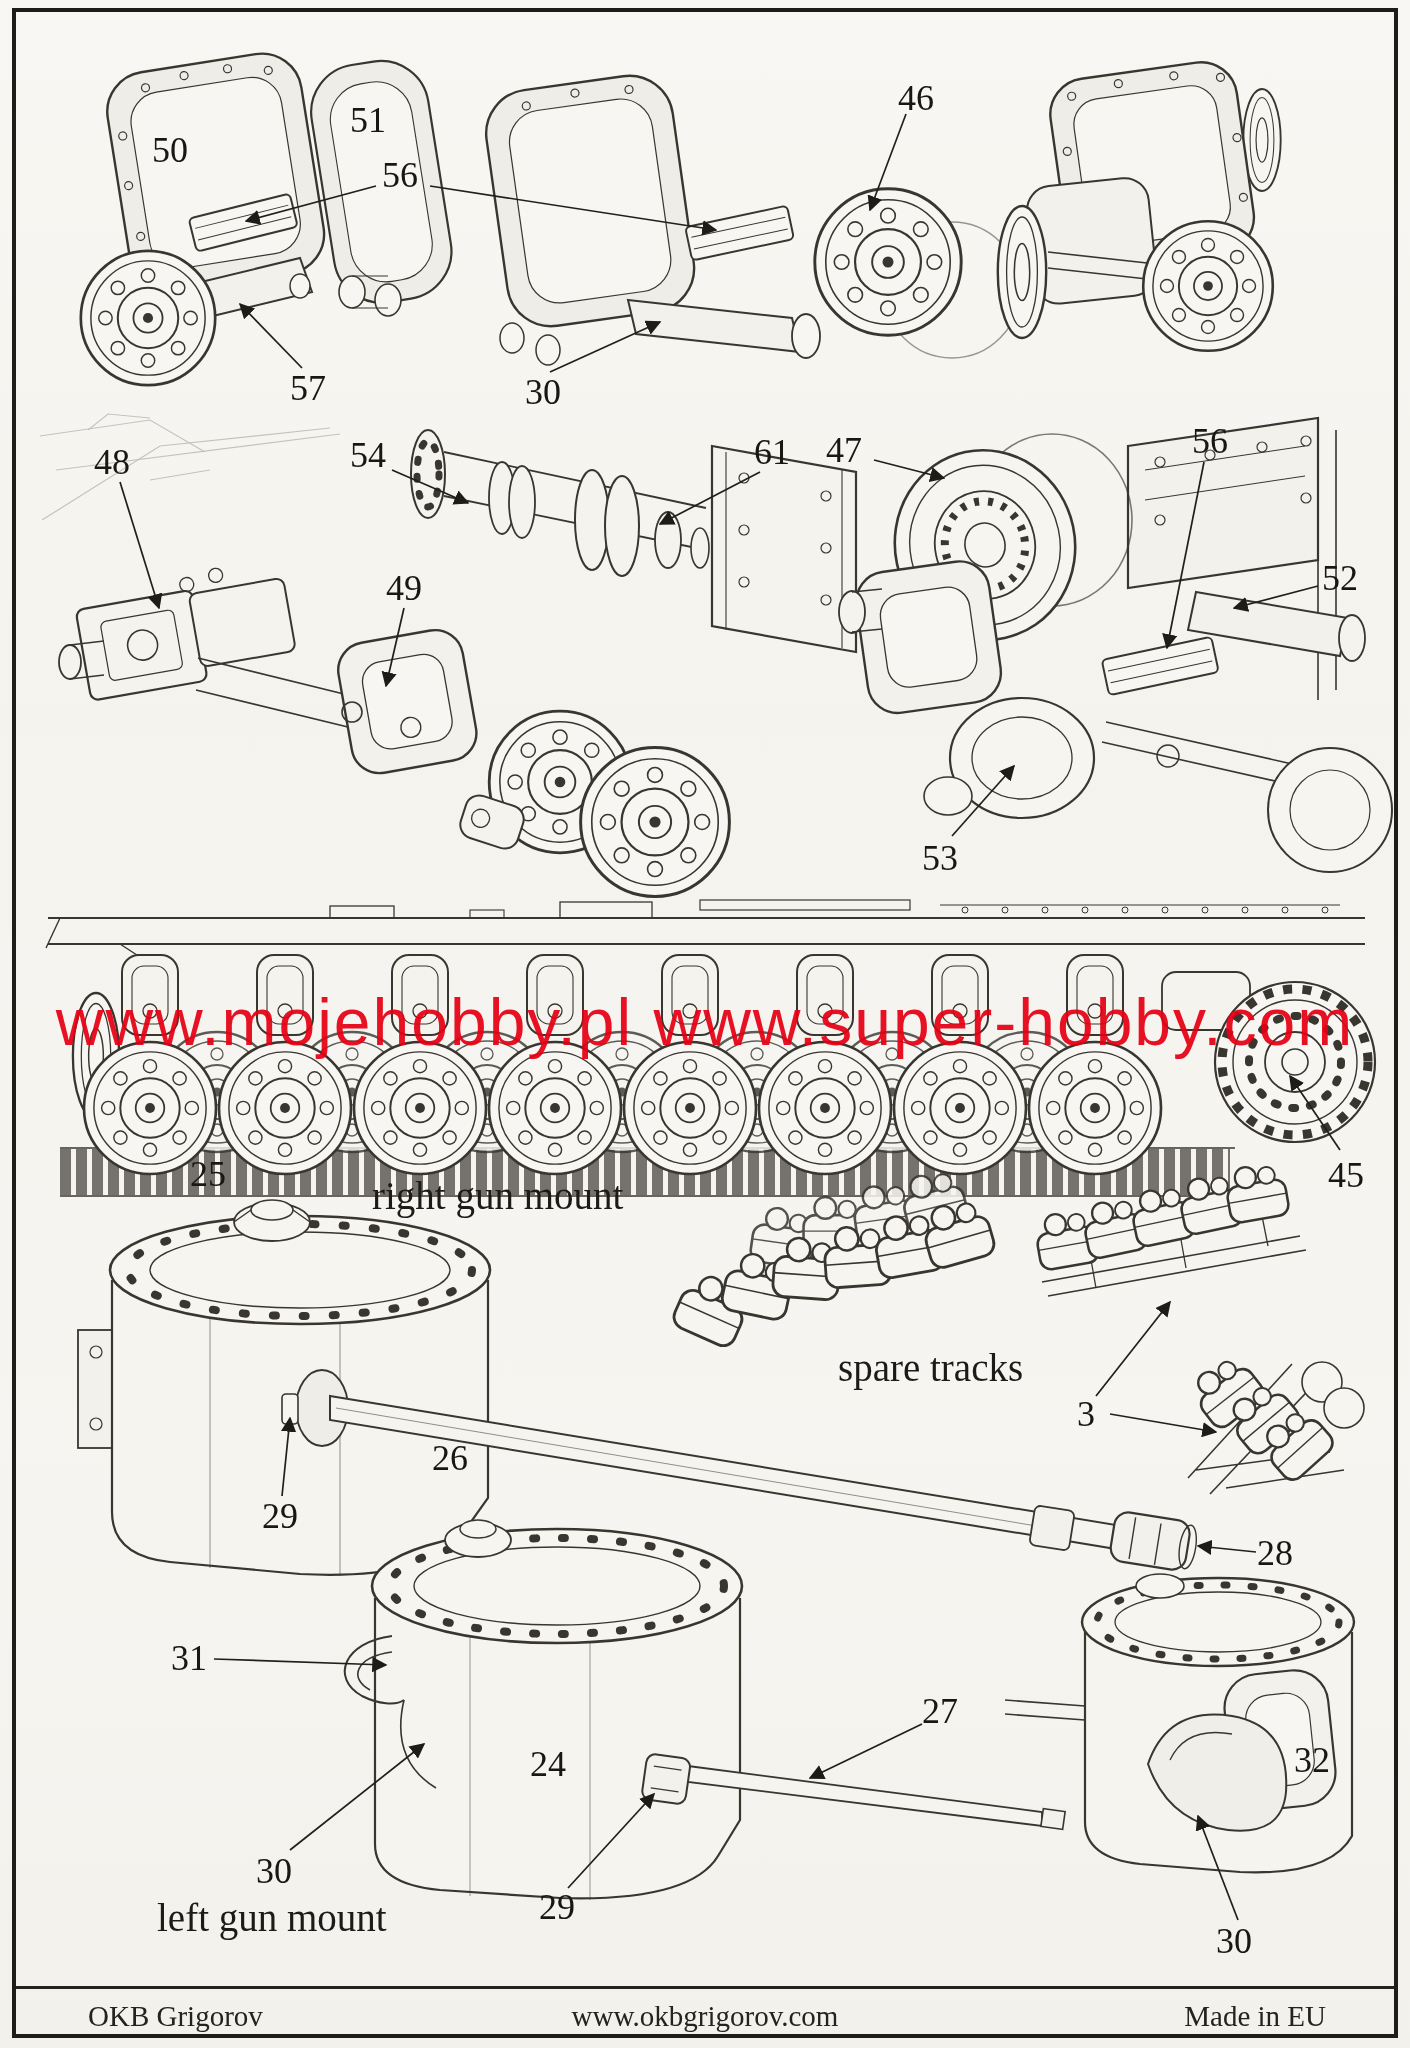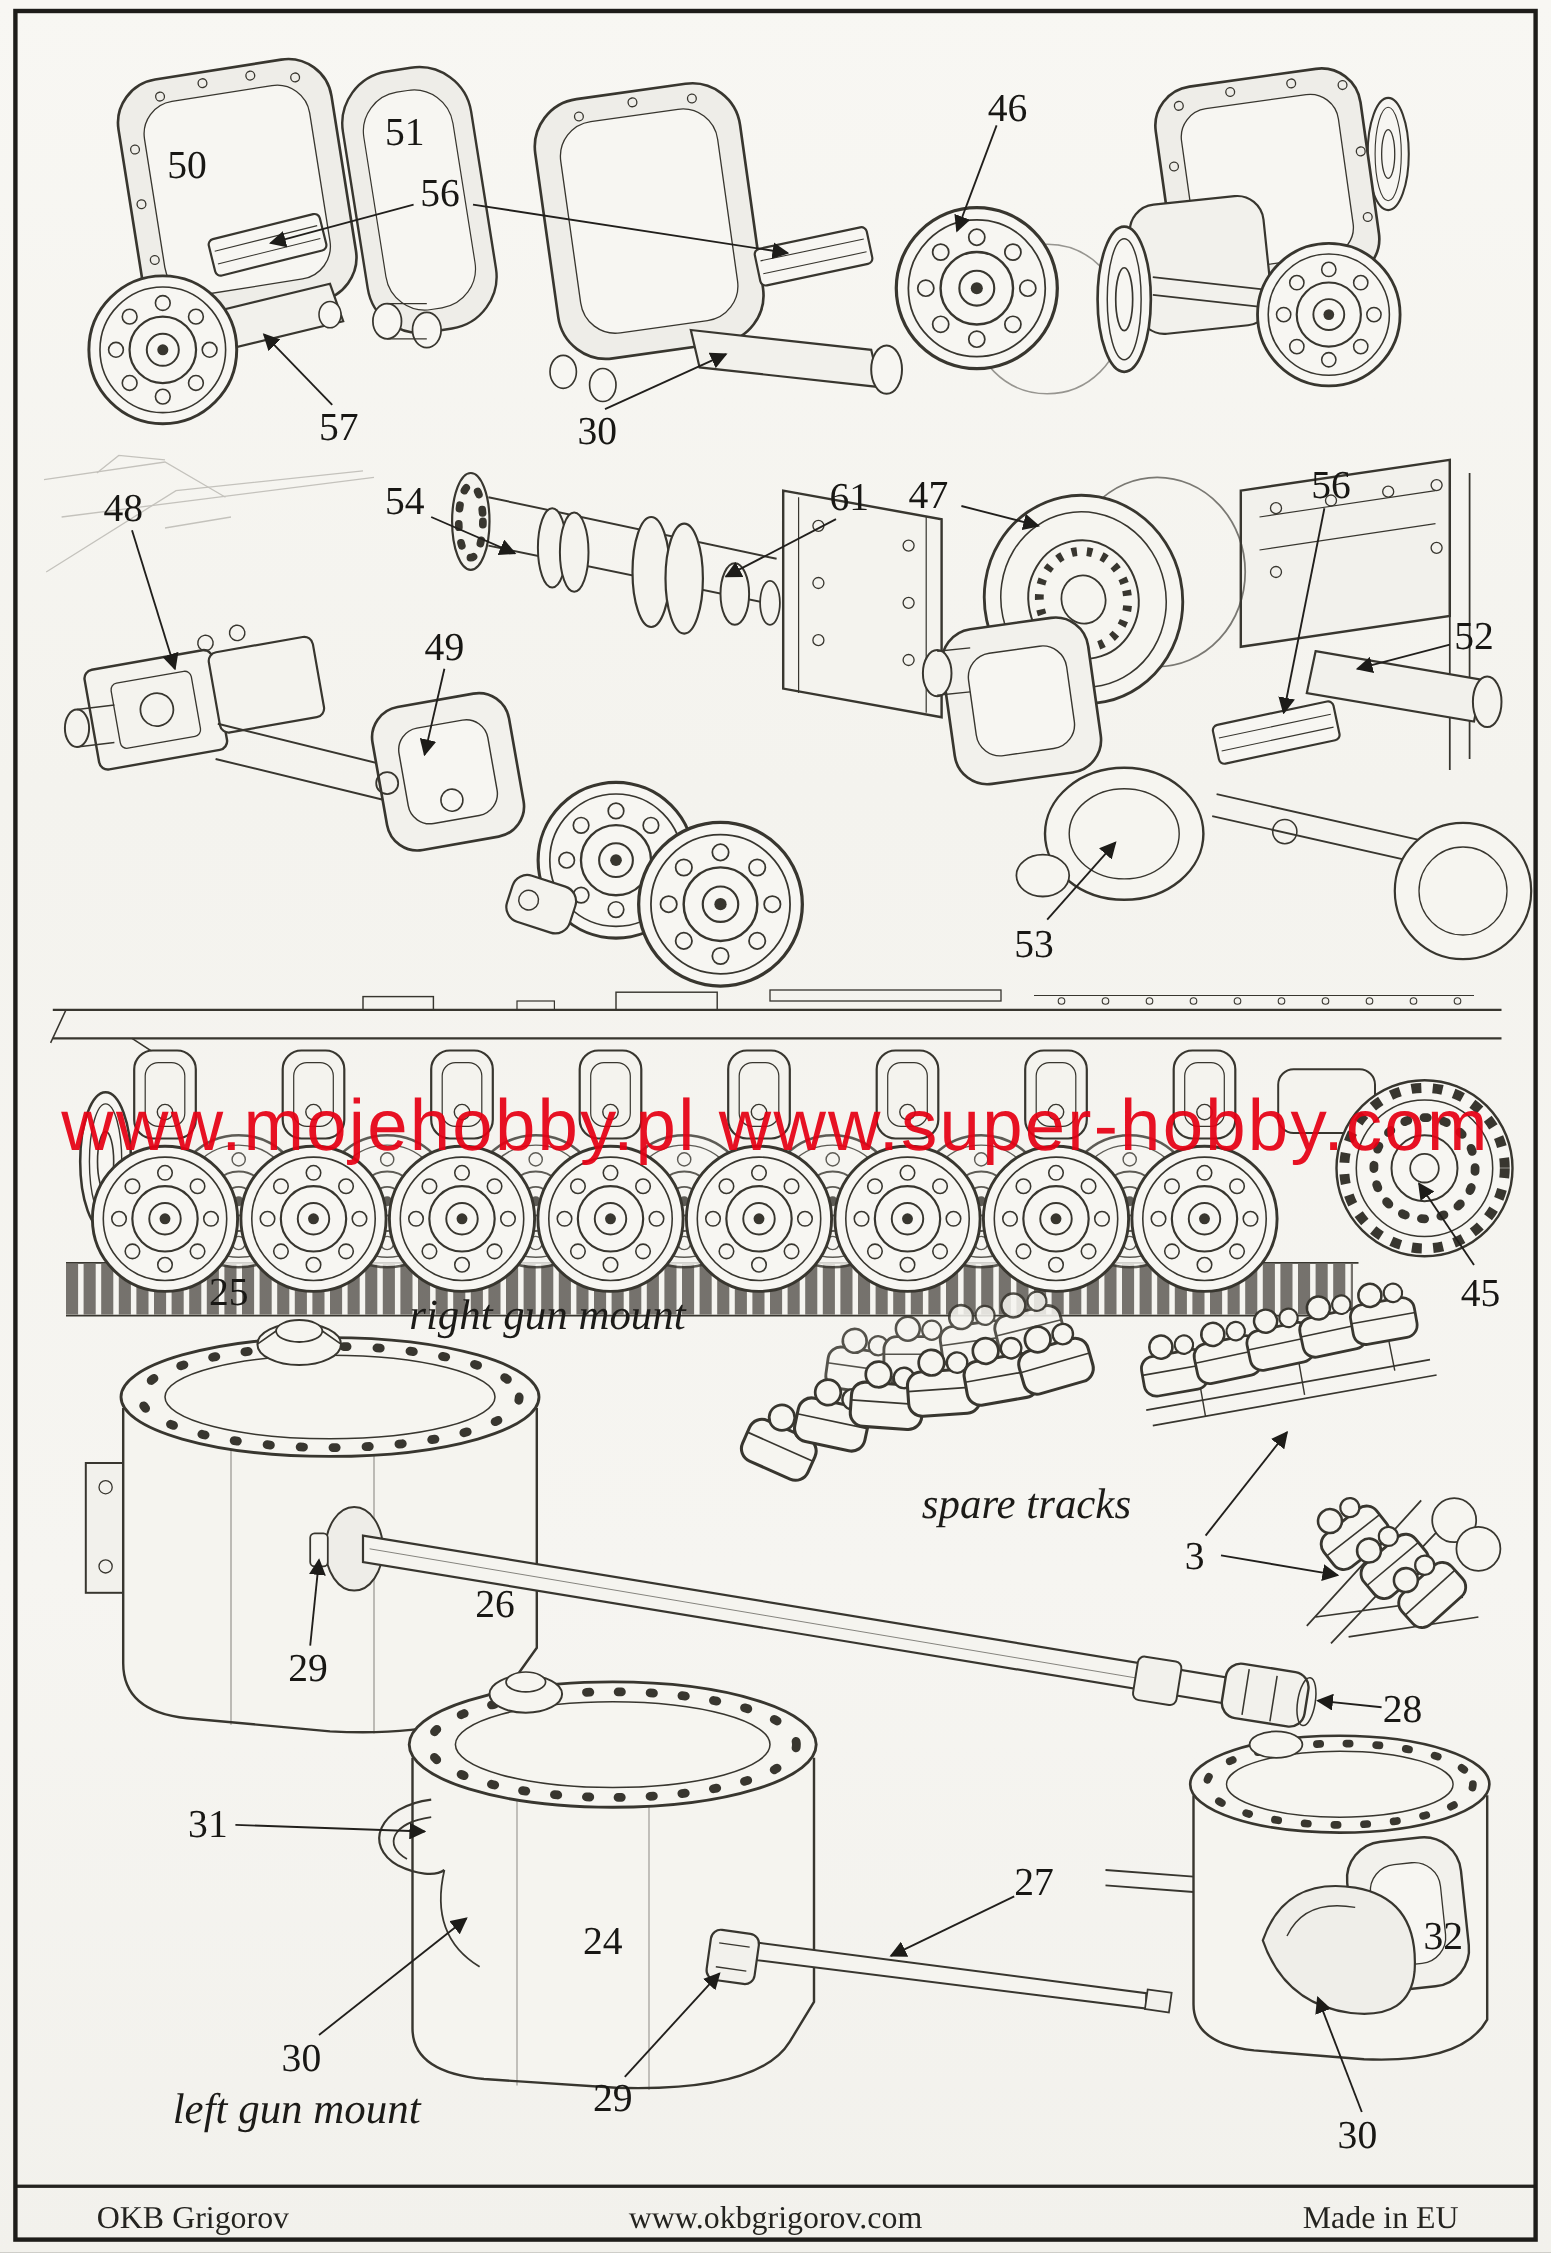--- a/index.html
+++ b/index.html
@@ -12,21 +12,21 @@
   .frame {
     position:absolute; left:12px; top:8px; right:12px; bottom:10px;
     border:4px solid #1e1d1a; pointer-events:none;
   }
   svg.diagram { position:absolute; left:0; top:0; }
   .co {
     position:absolute; transform:translate(-50%,-50%);
     font-size:36px; line-height:1; color:#181714; white-space:nowrap;
   }
   .sec-label {
-    position:absolute; font-size:39px; line-height:1; color:#1c1b18; white-space:nowrap;font-style:italic;
+    position:absolute; font-size:39px; line-height:1; color:#1c1b18; white-space:nowrap;
   }
   .watermark {
     position:absolute; top:984px; left:50%; transform:translateX(-50%);
     font-family:"Liberation Sans", sans-serif; font-size:66px; letter-spacing:2px;
     color:#e60014; white-space:nowrap; opacity:0.93;
   }
   .footer-line { position:absolute; left:14px; right:14px; top:1986px; border-top:3px solid #24231f; }
   .ft { position:absolute; top:2000px; font-size:29px; color:#24231f; white-space:nowrap; }
   .ft-left { left:88px; }
   .ft-center { left:50%; transform:translateX(-50%); font-weight:normal; }

